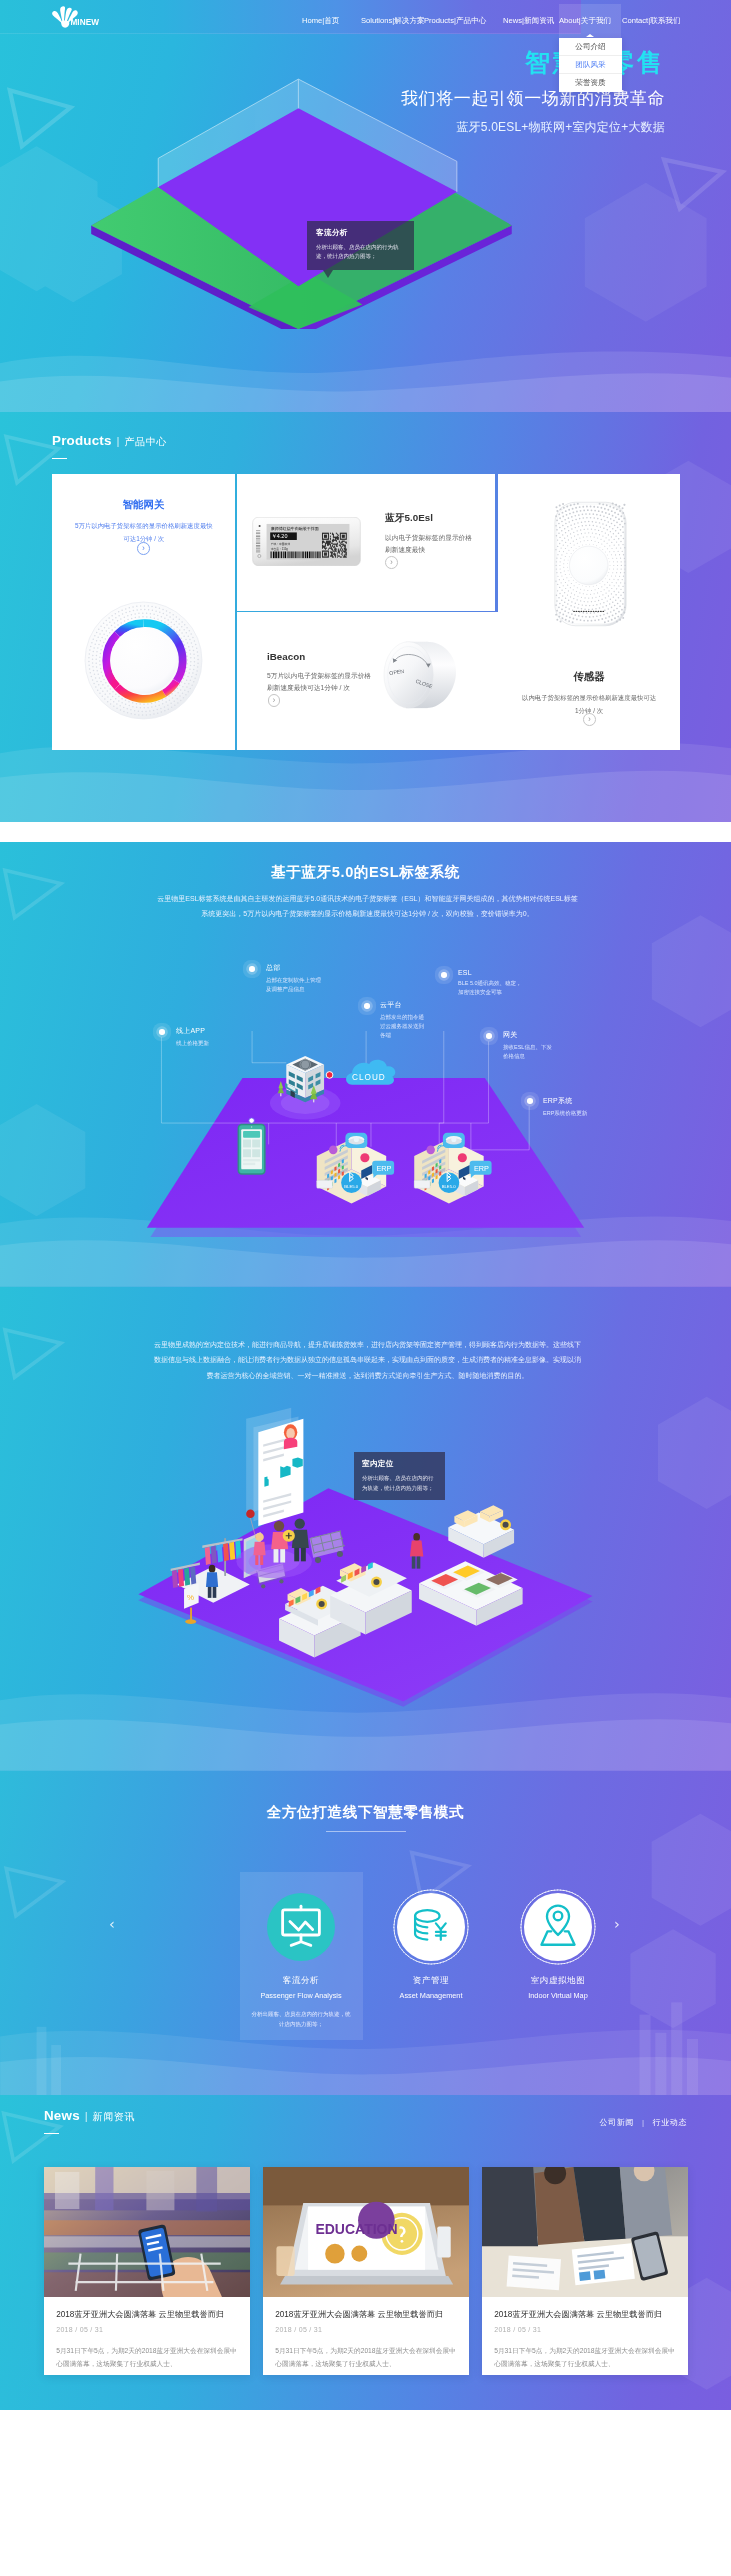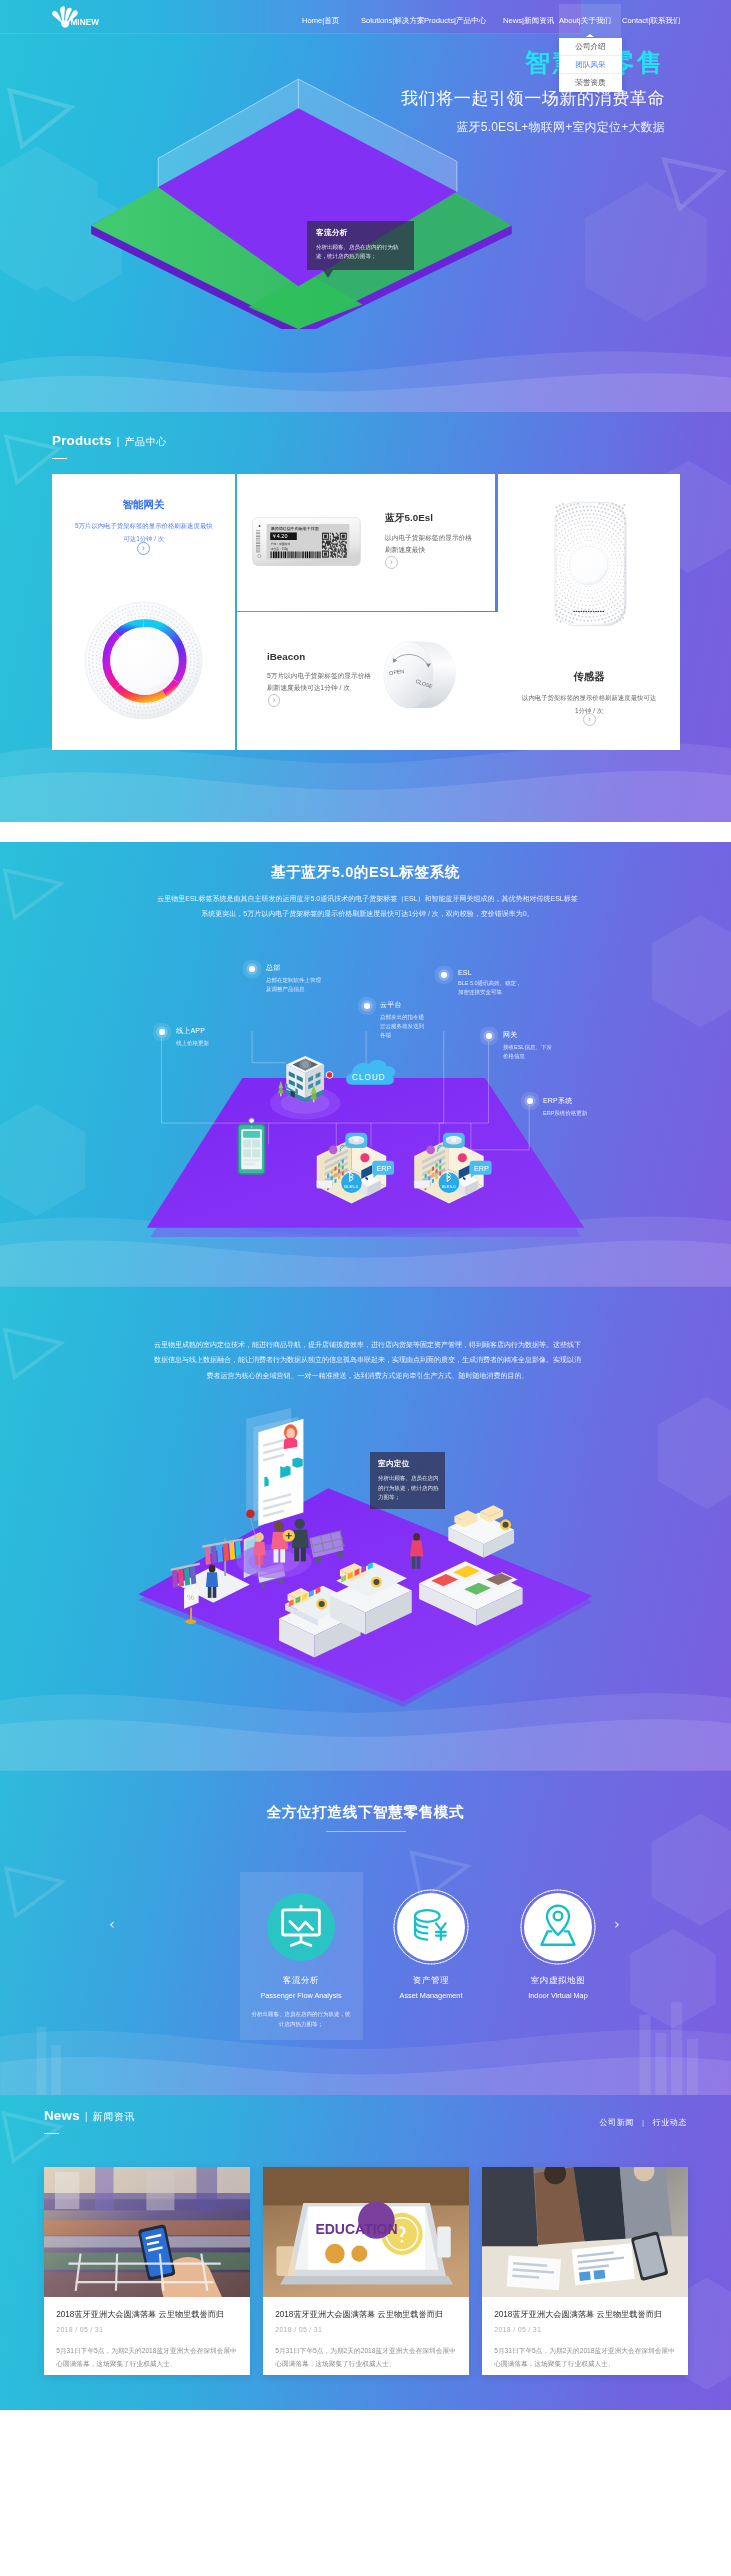--- a/index.html
+++ b/index.html
@@ -1972,21 +1972,21 @@
               <path d="M528 168 L534 194"></path>
         </g>
         <circle cx="492" cy="216" r="5" fill="#55606c"></circle>
             <circle cx="528" cy="206" r="5" fill="#55606c"></circle>
       </g>
       <circle cx="444" cy="176" r="10" fill="#f6d048"></circle>
       <path d="M444 171 l0 10 M439 176 l10 0" stroke="#333" stroke-width="2"></path>
     </g>
   </svg>
 
-  <div class="tip" style="left:370px;top:165px;width:75px;padding:7.3px 6.1px 6.1px 8px">
+  <div class="tip" style="left:354px;top:165px;width:91px;padding:7.3px 6.1px 6.1px 8px">
     <div class="t1">室内定位</div>
     <div class="t2">分析出顾客、店员在店内的行为轨迹，统计店内热力图等；</div>
   </div>
 </div>
 
 <div class="sec modes" style="height:324px">
   <svg width="731" height="324" viewBox="0 0 1200 532" style="position:absolute;left:0;top:0">
     <g opacity="0.12" stroke="#ffffff" stroke-width="6" fill="none">
       <polygon points="10,160 102,182 26,238"></polygon>
       <polygon points="676,134 768,156 692,212"></polygon>

